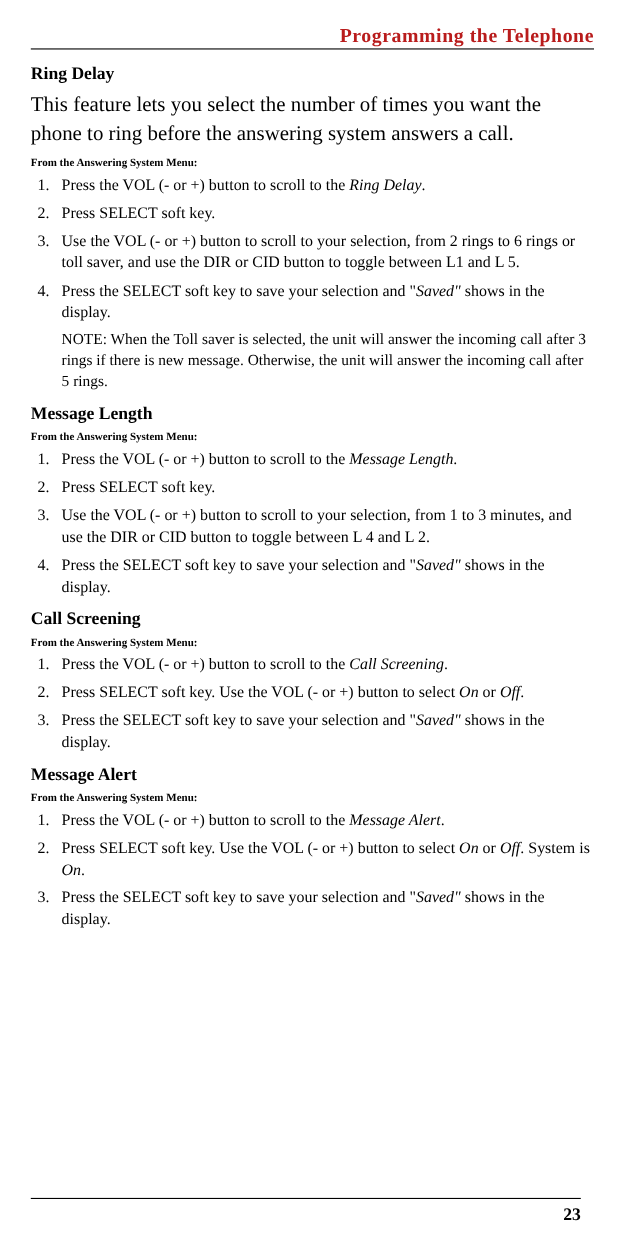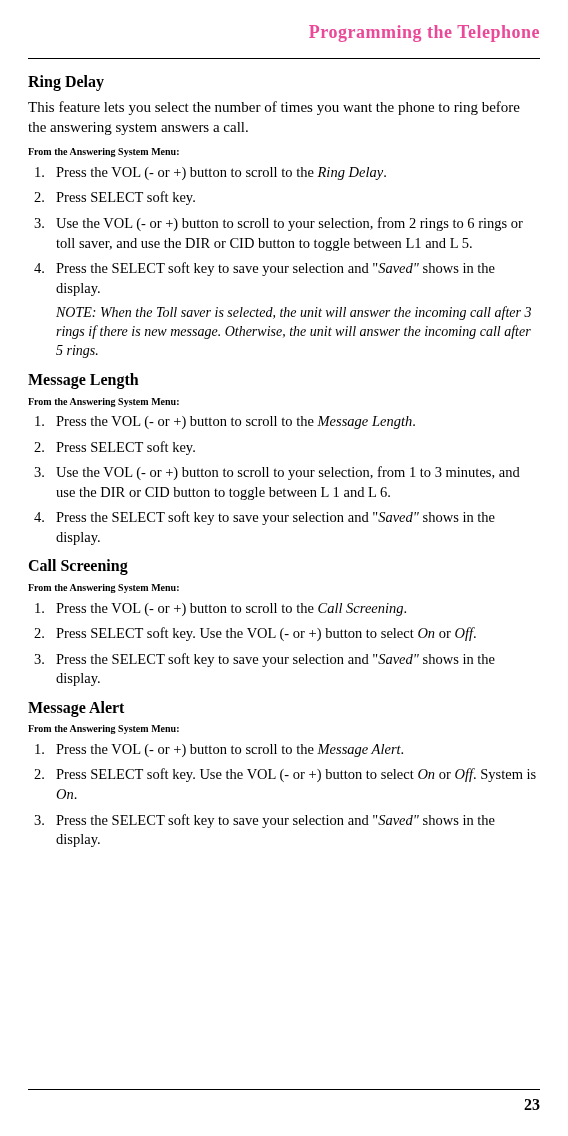--- a/index.html
+++ b/index.html
@@ -10,37 +10,37 @@
     body {
       font-family: Georgia, 'Times New Roman', serif;
       width: 568px;
       height: 1136px;
       padding: 20px 28px;
       color: #000;
       line-height: 1.35;
       position: relative;
     }
     .header {
-      color: #ec4899;
+      color: #b91c1c;
       font-size: 18px;
       text-align: right;
       border-bottom: 1px solid #000;
-      padding-bottom: 14px;
+      padding-bottom: 0;
       margin-bottom: 12px;
       font-weight: bold;
       letter-spacing: 0.5px;
     }
     .section-title {
       font-weight: bold;
       font-size: 16px;
       margin-top: 8px;
       margin-bottom: 4px;
     }
     .intro {
-      font-size: 15px;
+      font-size: 19px;
       margin-bottom: 8px;
     }
     .subhead {
       font-weight: bold;
       font-size: 10px;
       margin-top: 4px;
       margin-bottom: 4px;
     }
     ol {
       list-style: none;
@@ -59,30 +59,29 @@
       position: absolute;
       left: 6px;
     }
     .bold {
       font-weight: normal;
     }
     .italic {
       font-style: italic;
     }
     .note {
-      font-style: italic;
       font-size: 14px;
       padding-left: 28px;
       margin-bottom: 8px;
     }
     .footer {
       position: absolute;
       bottom: 20px;
       left: 28px;
-      right: 28px;
+      right: 40px;
       border-top: 1px solid #000;
       text-align: right;
       font-weight: bold;
       font-size: 16px;
       padding-top: 4px;
     }
   </style>
 </head>
 <body>
 
@@ -97,21 +96,21 @@
       <li><span>Press SELECT soft key.</span></li>
       <li><span>Use the </span><span class="bold">VOL</span><span> (- or +) button to scroll to your selection, from 2 rings to 6 rings or toll saver, and use the </span><span class="bold">DIR</span><span> or </span><span class="bold">CID</span><span> button to toggle between L1 and L 5.</span></li>
       <li><span>Press the SELECT soft key to save your selection and "</span><span class="italic">Saved"</span><span> shows in the display.</span></li>
     </ol>
     <div class="note">NOTE: When the Toll saver is selected, the unit will answer the incoming call after 3 rings if there is new message. Otherwise, the unit will answer the incoming call after 5 rings.</div>
     <div class="section-title">Message Length</div>
     <div class="subhead">From the Answering System Menu:</div>
     <ol>
       <li><span>Press the </span><span class="bold">VOL</span><span> (- or +) button to scroll to the </span><span class="italic">Message Length</span><span>.</span></li>
       <li><span>Press SELECT soft key.</span></li>
-      <li><span>Use the </span><span class="bold">VOL</span><span> (- or +) button to scroll to your selection, from 1 to 3 minutes, and use the </span><span class="bold">DIR</span><span> or </span><span class="bold">CID</span><span> button to toggle between L 1 and L 6.</span></li>
+      <li><span>Use the </span><span class="bold">VOL</span><span> (- or +) button to scroll to your selection, from 1 to 3 minutes, and use the </span><span class="bold">DIR</span><span> or </span><span class="bold">CID</span><span> button to toggle between L 4 and L 2.</span></li>
       <li><span>Press the SELECT soft key to save your selection and "</span><span class="italic">Saved"</span><span> shows in the display.</span></li>
     </ol>
     <div class="section-title">Call Screening</div>
     <div class="subhead">From the Answering System Menu:</div>
     <ol>
       <li><span>Press the </span><span class="bold">VOL</span><span> (- or +) button to scroll to the </span><span class="italic">Call Screening</span><span>.</span></li>
       <li><span>Press SELECT soft key. Use the </span><span class="bold">VOL</span><span> (- or +) button to select </span><span class="italic">On</span><span> or </span><span class="italic">Off</span><span>.</span></li>
       <li><span>Press the SELECT soft key to save your selection and "</span><span class="italic">Saved"</span><span> shows in the display.</span></li>
     </ol>
     <div class="section-title">Message Alert</div>

